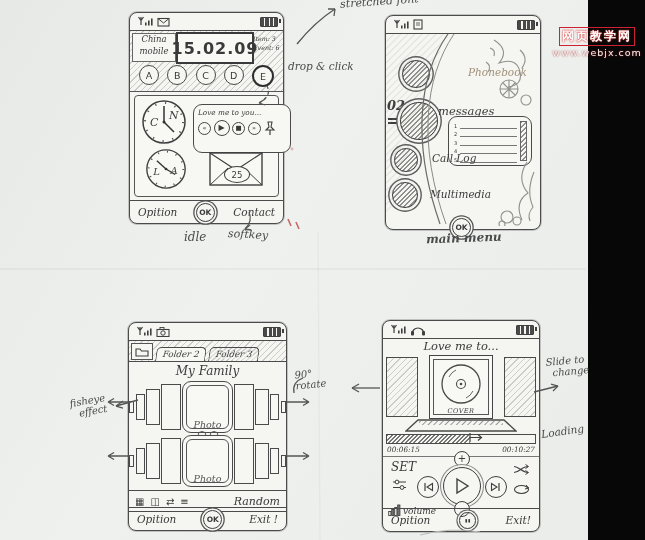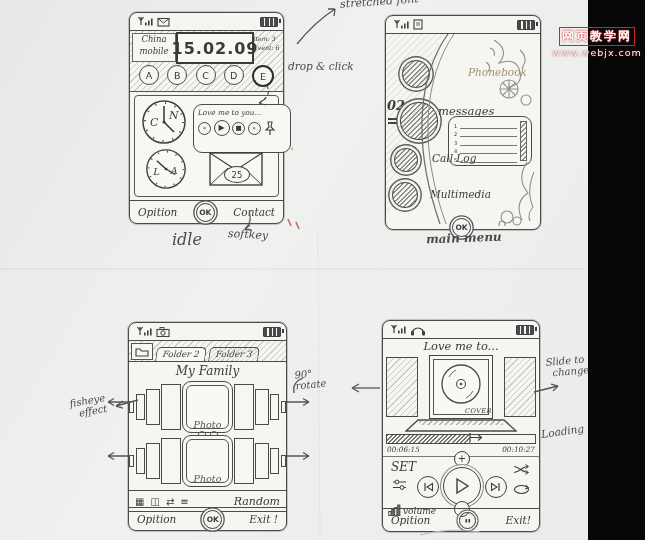--- a/index.html
+++ b/index.html
@@ -93,21 +93,21 @@
   .s3-tools .rand{margin-left:auto;font-size:11px;}
 
   
   #s4{left:382px;top:320px;width:156px;height:210px;}
   .s4-title{text-align:center;font-size:11.5px;height:16px;}
   .coverzone{position:relative;height:64px;}
   .sidepanel{position:absolute;top:2px;width:30px;height:58px;border:1.4px solid #4a4a4a;}
   .coverbox{position:absolute;left:50%;top:0;transform:translateX(-50%);width:62px;height:62px;border:1.6px solid #444;
     background:#f8f8f5;}
   .coverbox::before{content:'';position:absolute;inset:3px;border:1.1px solid #555;}
-  .coverlbl{position:absolute;bottom:3px;left:0;right:0;text-align:right;font-size:6.5px;letter-spacing:.5px;z-index:2;}
+  .coverlbl{position:absolute;bottom:3px;left:0;right:0;text-align:center;font-size:6.5px;letter-spacing:.5px;z-index:2;}
   .stand{display:block;margin:0 auto;}
   .pbar{position:relative;height:8px;margin:2px 3px 0;border:1.2px solid #4a4a4a;}
   .pfill{position:absolute;left:0;top:0;bottom:0;width:56%;background-image:repeating-linear-gradient(135deg,rgba(50,50,50,.65) 0 1.4px,transparent 1.4px 3px);}
   .pmark{position:absolute;left:55%;top:-3px;}
   .times{display:flex;justify-content:space-between;font-size:7.3px;padding:1px 4px 0;}
   .ctrl{position:relative;height:60px;border-top:1.2px solid #777;margin-top:2px;}
   .cbtn{position:absolute;border:1.4px solid #3f3f3f;border-radius:50%;background:#f6f6f3;display:flex;
     align-items:center;justify-content:center;}
   .cbtn.pm{width:14px;height:14px;font-size:10px;line-height:1;}
   .cbtn.pn{width:20px;height:20px;}
@@ -484,21 +484,21 @@
 
     <div class="skbar hw">
       <span>Opition</span>
       <span class="pausebtn" style="font-style:normal;font-family:'DejaVu Sans',sans-serif;">▮▮</span>
       <span>Exit!</span>
     </div>
   </div>
 
   <div class="ann" style="top:-5px;left:340px;font-size:11px;transform:rotate(-4deg);">stretched font</div>
   <div class="ann" style="top:60px;left:288px;font-size:10.5px;">drop &amp; click</div>
-  <div class="ann" style="top:230px;left:172px;font-size:16px;">idle</div>
+  <div class="ann" style="top:230px;left:184px;font-size:12px;">idle</div>
   <div class="ann" style="top:228px;left:228px;font-size:11px;transform:rotate(3deg);">softkey</div>
   <div class="ann" style="top:231px;left:426px;font-size:12px;font-weight:bold;transform:rotate(-2deg);">main menu</div>
   <div class="ann" style="top:395px;left:70px;font-size:10px;transform:rotate(-10deg);text-align:center;">
     <div>fisheye</div>
     <div style="margin-left:8px;">effect</div>
   </div>
   <div class="ann" style="top:368px;left:295px;font-size:10px;transform:rotate(-6deg);">
     <div>90°</div>
     <div>rotate</div>
   </div>

